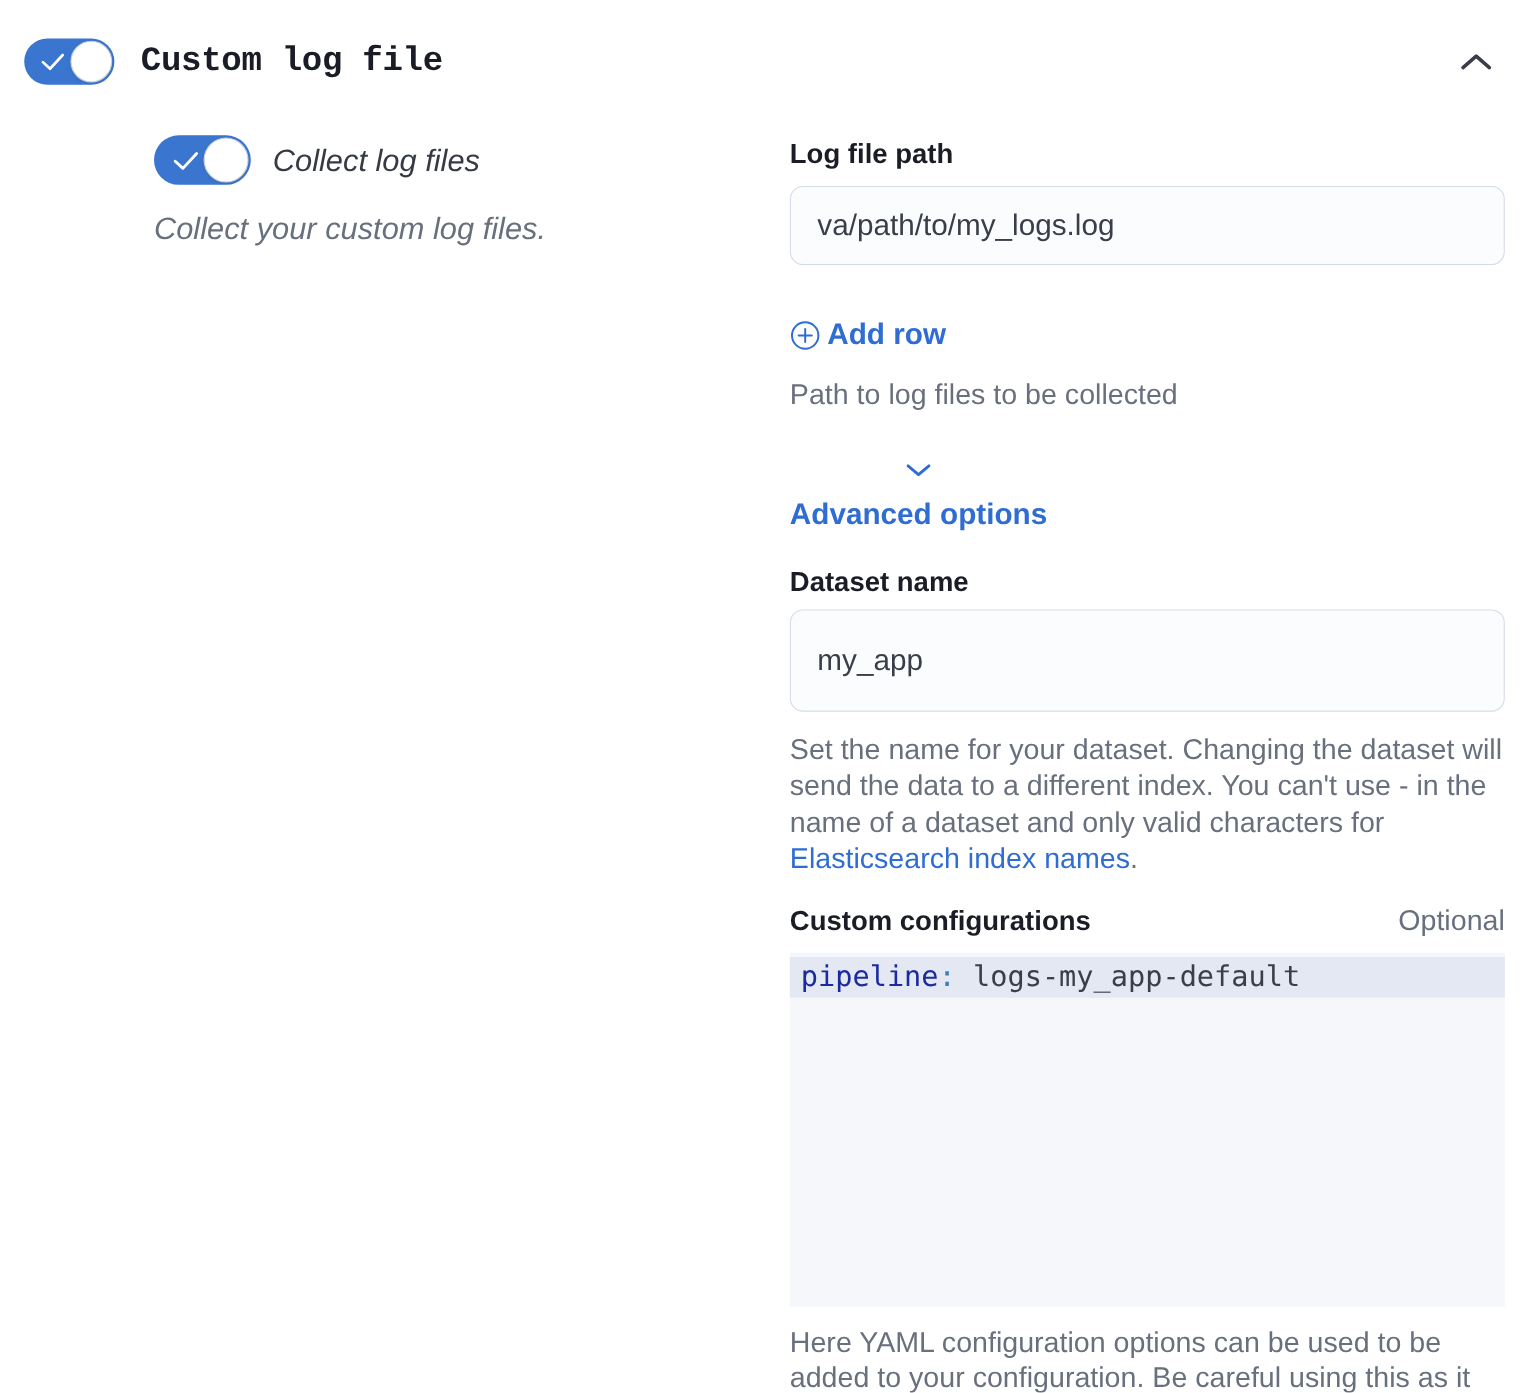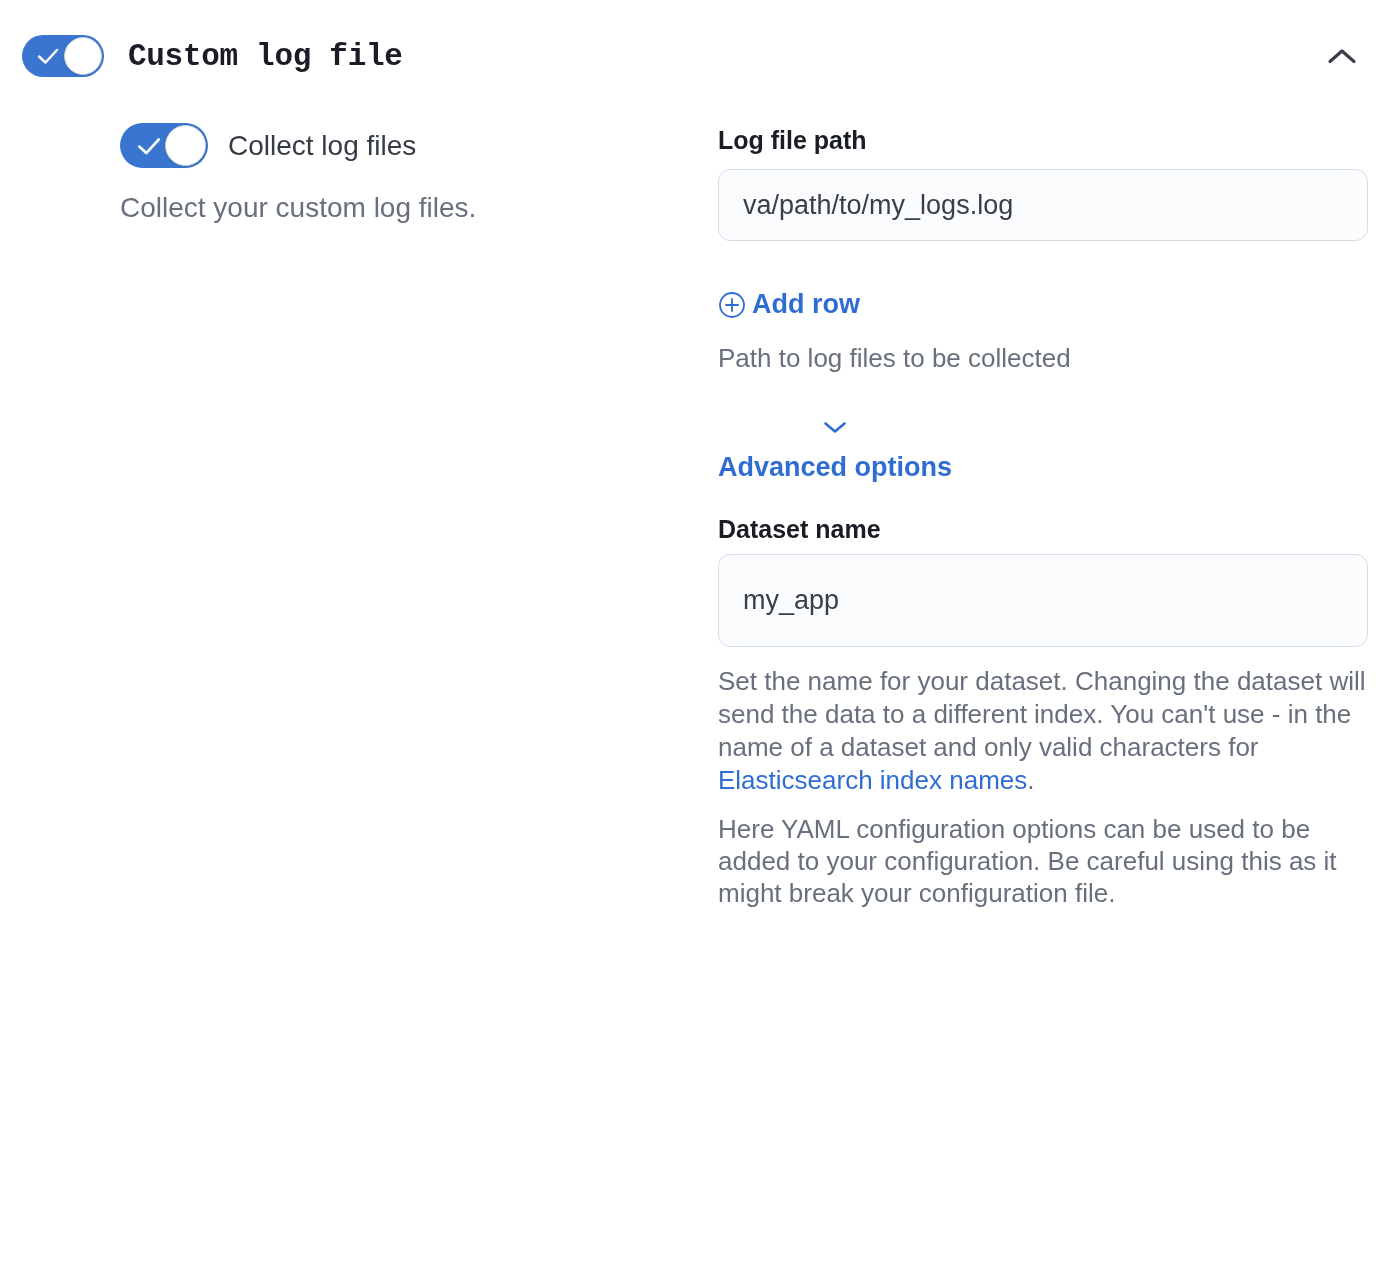--- a/index.html
+++ b/index.html
@@ -15,21 +15,21 @@
   .switch-sm { width:88px; height:45px; }
   .switch-sm .knob { width:41px; height:41px; right:2px; }
   .switch-sm svg.check { left:16px; }
 
   
   .panel-header { position:absolute; top:34px; left:22px; width:1346px; display:flex; align-items:center; }
   .panel-title { margin-left:24px; font-size:31px; font-weight:700; letter-spacing:-0.3px; color:#1a1d26;font-family:Liberation Mono, monospace; }
   .collapse-btn { margin-left:auto; margin-right:4px; width:44px; height:44px; display:flex; align-items:center; justify-content:center; background:none; border:none; cursor:pointer; }
 
   
-  .left-col { position:absolute; left:120px; top:123px; width:540px; }
+  .left-col { position:absolute; left:140px; top:123px; width:540px;font-style:italic; }
   .toggle-row { display:flex; align-items:center; }
   .toggle-row-label { margin-left:20px; font-size:28px; color:#363a45; }
   .left-desc { margin-top:24px; font-size:28px; color:#69707d; }
 
   
   .right-col { position:absolute; left:718px; top:0; width:650px; }
   .form-label { font-size:25px; font-weight:700; color:#1a1d26; line-height:29px; }
   .mt-label1 { margin-top:126px; }
   .text-input { display:block; width:650px; height:72px; margin-top:14px; border:1px solid #d6dbe8; border-radius:12px; background:#fbfcfe; padding:18px 24px; font-size:27px; color:#3a3e49; font-family:inherit; outline:none; }
   .add-row { margin-top:48px; display:flex; align-items:center; gap:6px; background:none; border:none; cursor:pointer; padding:0; }
@@ -103,17 +103,24 @@
         <polyline points="2.5,2.5 12,10.5 21.5,2.5" fill="none" stroke="#2f6dd2" stroke-width="2.6" stroke-linecap="round" stroke-linejoin="round"></polyline>
       </svg>
     <span class="advanced-label">Advanced options</span>
   </button>
 
   <div class="form-label mt-label2">Dataset name</div>
   <input class="text-input input-2" type="text" value="my_app" style="">
 
   <div class="help-text mt-help2"><span>Set the name for your dataset. Changing the dataset will send the data to a different index. You can't use - in the name of a dataset and only valid characters for </span><a class="link">Elasticsearch index names</a><span>.</span></div>
 
+  <div class="config-row">
+    <span class="form-label">Custom configurations</span>
+    <span class="optional">Optional</span>
+  </div>
 
+  <div class="yaml-editor">
+    <div class="code-line"><span class="yaml-key">pipeline</span><span class="yaml-sep">: </span><span class="yaml-val">logs-my_app-default</span></div>
+  </div>
 
   <div class="help-text mt-help3">Here YAML configuration options can be used to be added to your configuration. Be careful using this as it might break your configuration file.</div>
 
 </div>
 
 </body></html>

